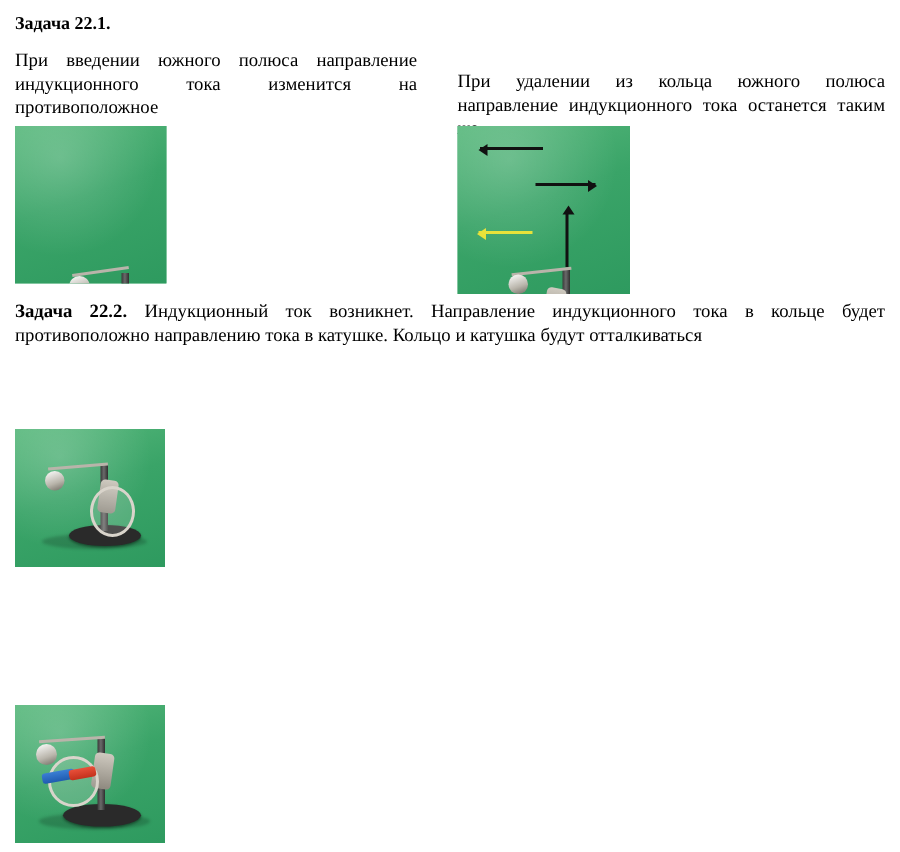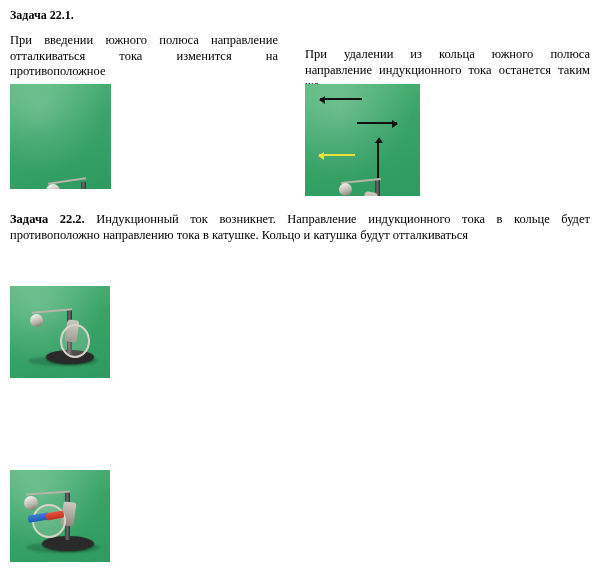--- a/index.html
+++ b/index.html
@@ -144,21 +144,21 @@
     border-radius: 50%;
   }
 </style>
 </head>
 <body>
 
 <div class="page">
 
   <div class="task-title" style="left:10px; top:8px;">Задача 22.1.</div>
 
-  <div class="para" style="left:10px; top:33px; width:268px;">При введении южного полюса направление отталкиваться тока изменится на противоположное</div>
+  <div class="para" style="left:10px; top:33px; width:268px;">При введении южного полюса направление индукционного тока изменится на противоположное</div>
 
   <div class="para" style="left:305px; top:47px; width:285px;">При удалении из кольца южного полюса направление индукционного тока останется таким же</div>
 
   <div class="photo" style="left:10px; top:84px; width:101px; height:105px;">
     <div class="grad"></div>
 
     <div class="stand-rod" style="left:71px; top:98px; width:5px; height:46px;"></div>
     <div class="wire" style="left:38px; top:96px; width:38px; height:2px; transform:rotate(-8deg);"></div>
 
     <div class="metal-blob" style="left:36px; top:100px; width:14px; height:14px;"></div>
@@ -173,21 +173,21 @@
     <div class="coil" style="left:58px; top:108px; width:13px; height:24px; transform:rotate(10deg);"></div>
 
     <div class="metal-blob" style="left:34px; top:99px; width:13px; height:13px;"></div>
 
     <div class="arrow-blk left" style="left:15px; top:14px; width:42px;"></div>
     <div class="arrow-blk" style="left:52px; top:38px; width:40px;"></div>
     <div class="arrow-up" style="left:72px; top:58px; height:36px;"></div>
     <div class="arrow-yel" style="left:14px; top:70px; width:36px;"></div>
   </div>
 
-  <div class="para bold-lead" style="left:10px; top:212px; width:580px;">
+  <div class="para bold-lead" style="left:10px; top:200px; width:580px;">
     <b>Задача 22.2.</b>
     <span>Индукционный ток возникнет. Направление индукционного тока в кольце будет противоположно направлению тока в катушке. Кольцо и катушка будут отталкиваться</span>
   </div>
 
   <div class="photo" style="left:10px; top:286px; width:100px; height:92px;">
     <div class="grad"></div>
     <div class="shadow-ell" style="left:18px; top:70px; width:70px; height:10px;"></div>
     <div class="stand-base" style="left:36px; top:64px; width:48px; height:14px;"></div>
     <div class="stand-rod" style="left:57px; top:24px; width:5px; height:44px;"></div>
     <div class="wire" style="left:22px; top:24px; width:40px; height:2px; transform:rotate(-5deg);"></div>

